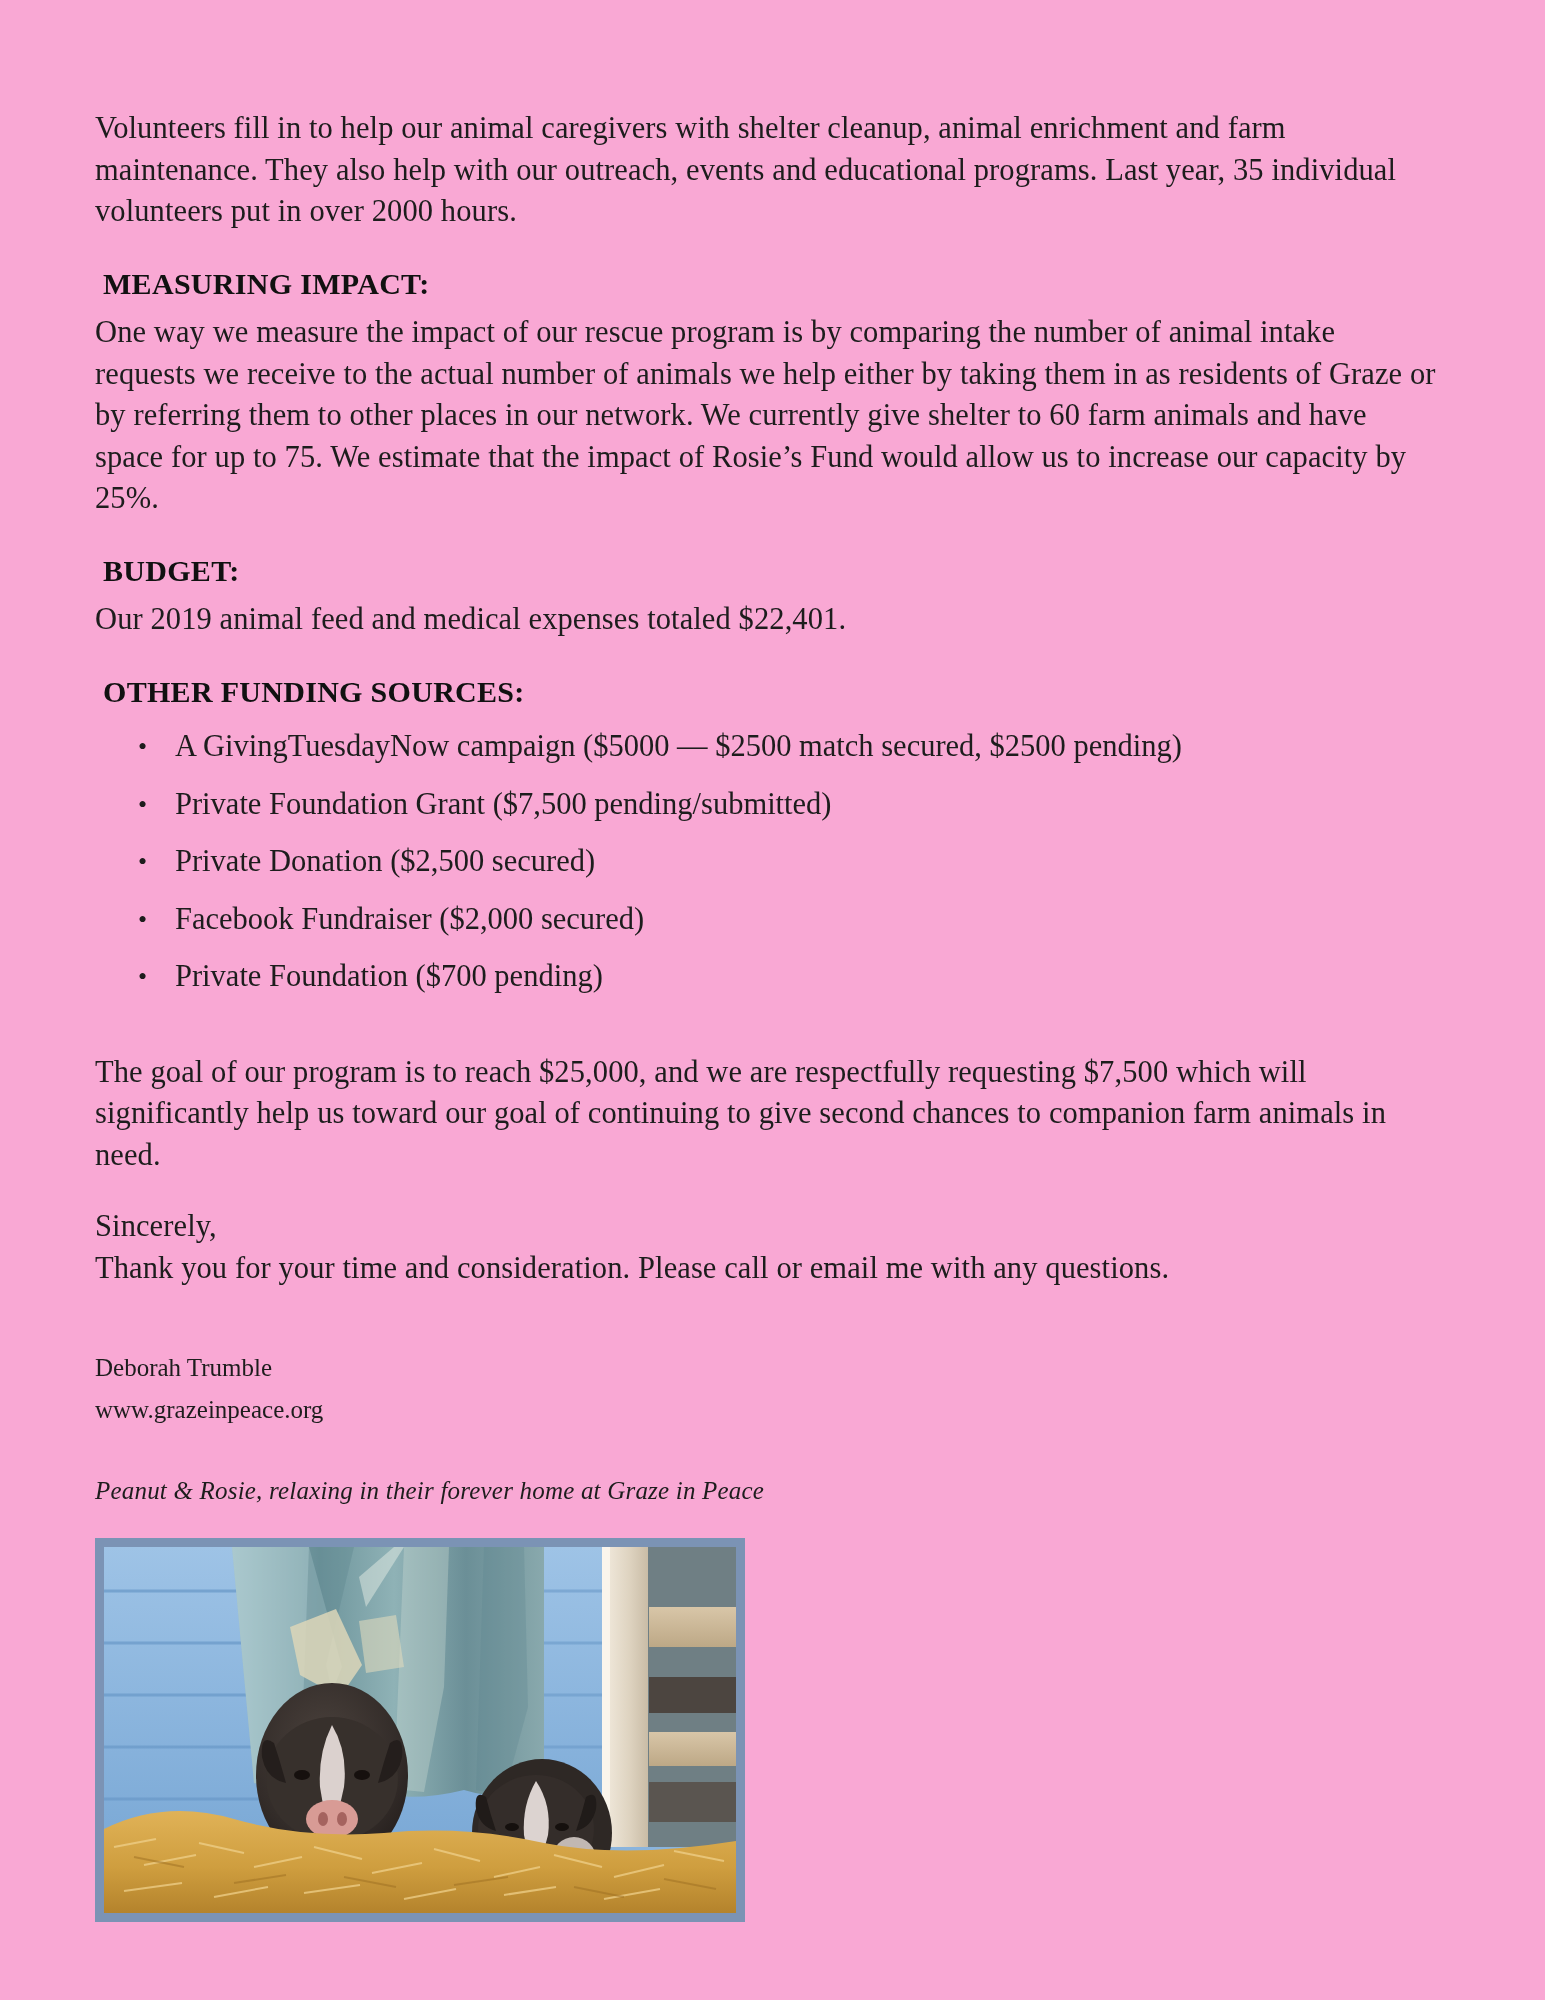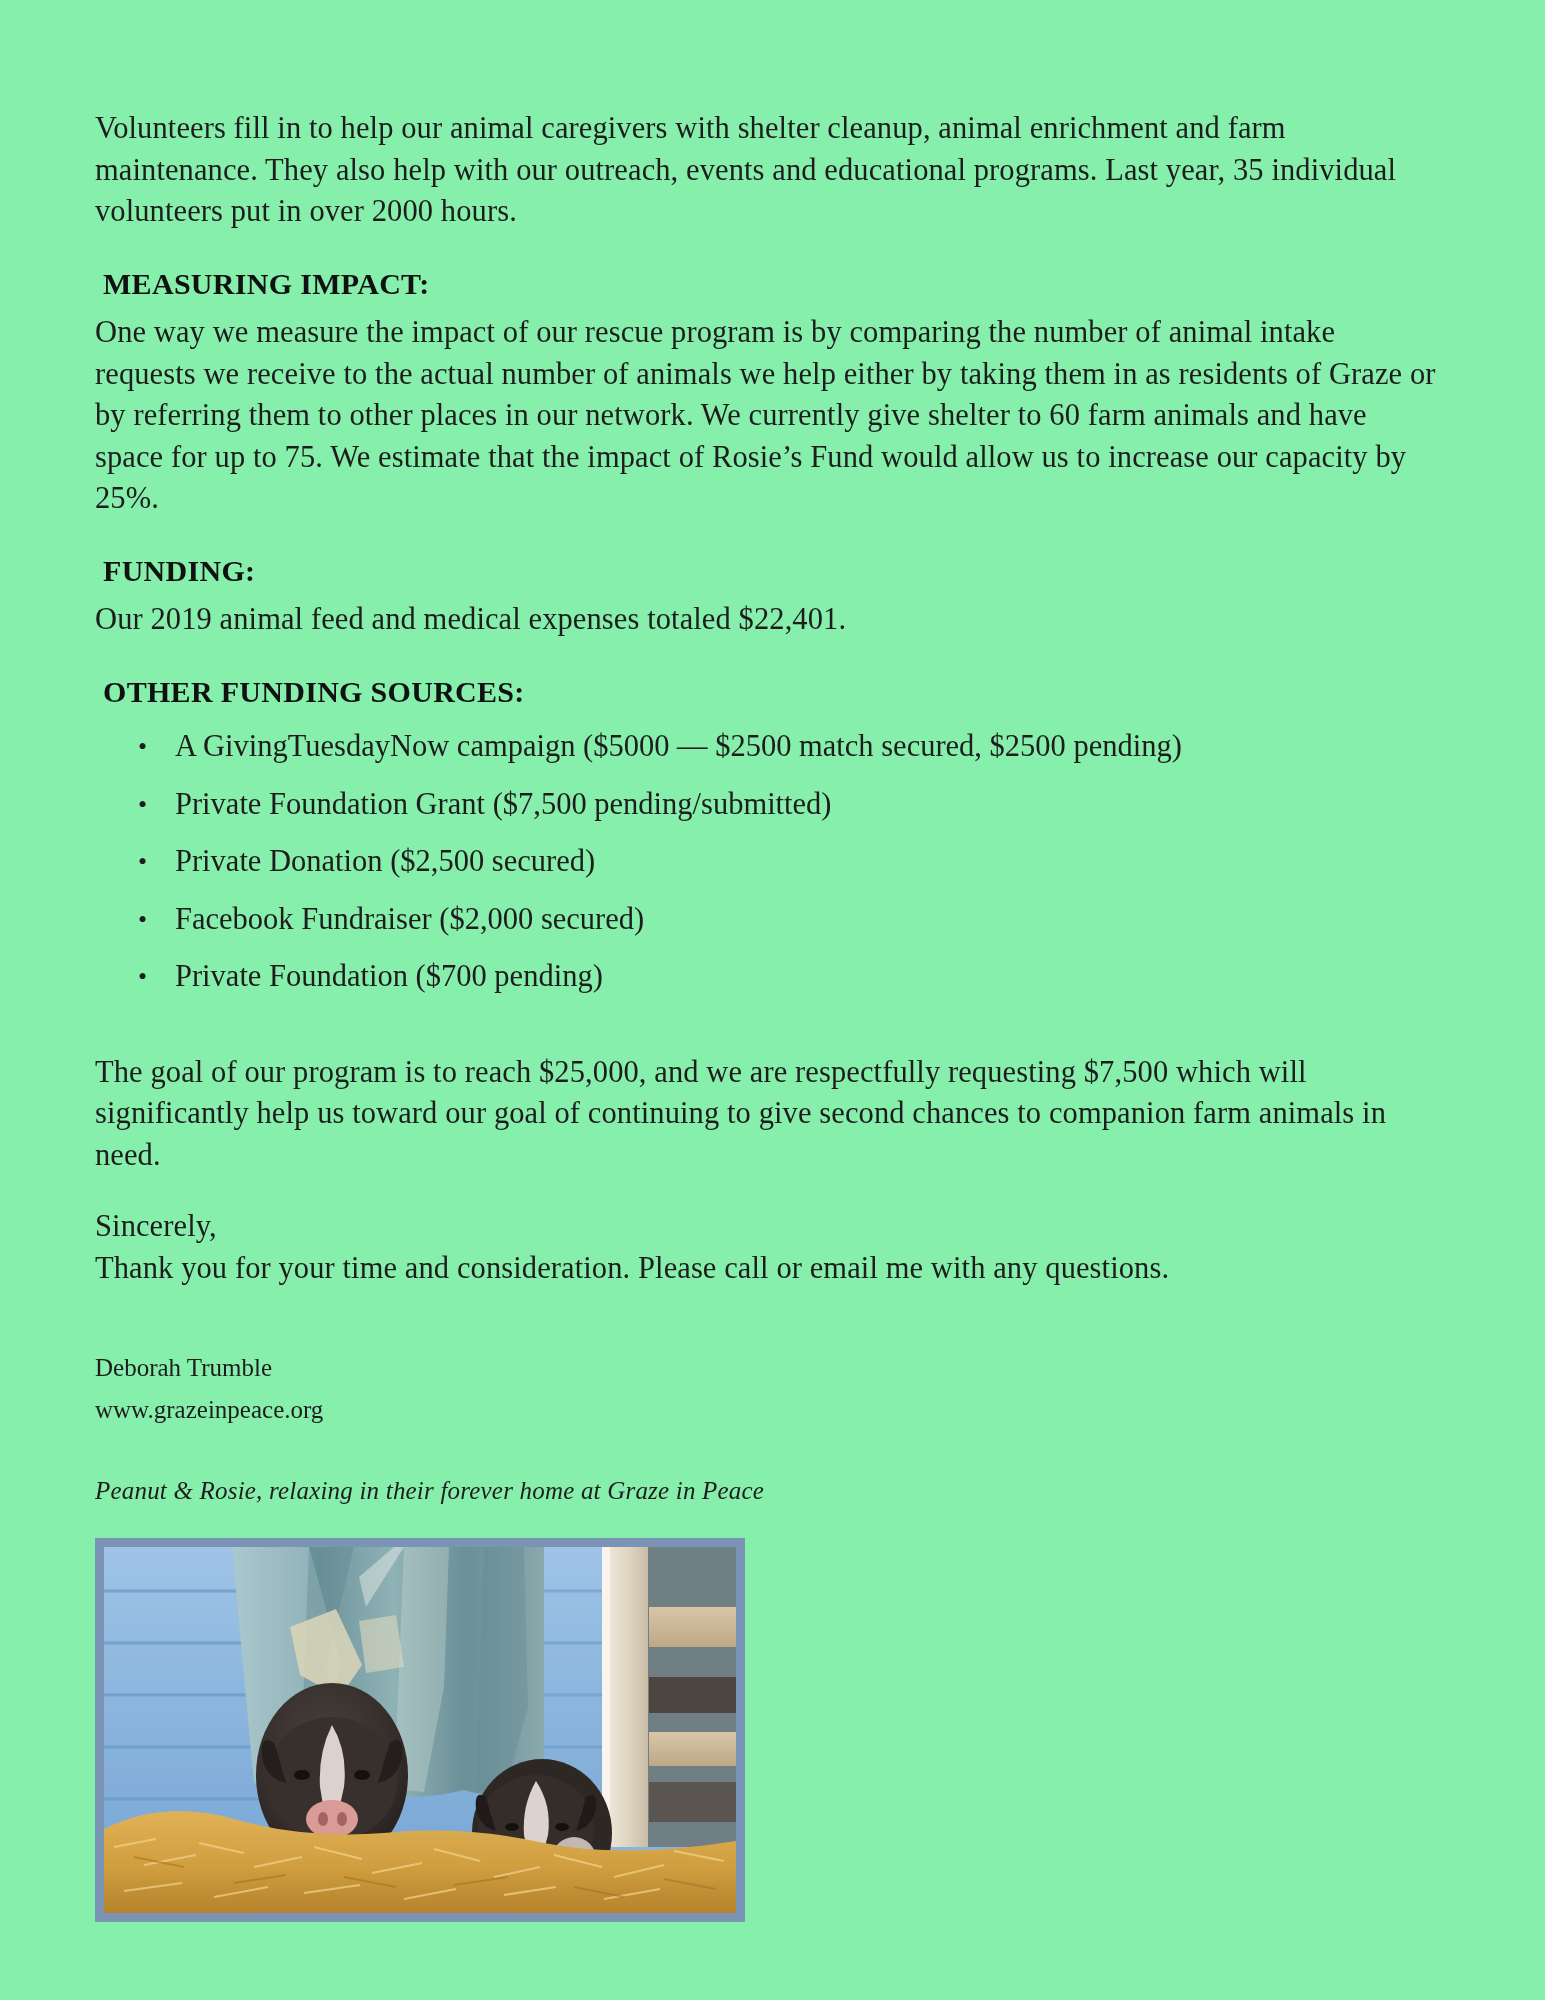--- a/index.html
+++ b/index.html
@@ -11,21 +11,21 @@
     height: 2000px;
     background: #f7f7f7;
     font-family: "Liberation Serif", "DejaVu Serif", serif;
     color: #1b1b1b;
     overflow: hidden;
   }
   .page {
     position: relative;
     width: 1545px;
     height: 2000px;
-    background: #86efac;
+    background: #f9a8d4;
     box-sizing: border-box;
     padding: 108px 95px 0 95px;
   }
   .body-text {
     font-size: 30.5px;
     line-height: 41.5px;
     letter-spacing: 0.1px;
     max-width: 1345px;
     margin: 0;
     color: #1d1d1d;
@@ -109,21 +109,21 @@
 <div class="page">
 
   <p class="body-text para">Volunteers fill in to help our animal caregivers with shelter cleanup, animal enrichment and farm maintenance. They also help with our outreach, events and educational programs. Last year, 35 individual volunteers put in over 2000 hours.</p>
 
   <div class="head-block">
     <p class="section-head">MEASURING IMPACT:</p>
     <p class="body-text">One way we measure the impact of our rescue program is by comparing the number of animal intake requests we receive to the actual number of animals we help either by taking them in as residents of Graze or by referring them to other places in our network. We currently give shelter to 60 farm animals and have space for up to 75. We estimate that the impact of Rosie’s Fund would allow us to increase our capacity by 25%.</p>
   </div>
 
   <div class="head-block">
-    <p class="section-head">FUNDING:</p>
+    <p class="section-head">BUDGET:</p>
     <p class="body-text">Our 2019 animal feed and medical expenses totaled $22,401.</p>
   </div>
 
   <div>
     <p class="section-head" style="margin-bottom:14px;">OTHER FUNDING SOURCES:</p>
     <ul class="funding-list">
       <li>
         <span class="bullet">•</span>
         <span>A GivingTuesdayNow campaign ($5000 — $2500 match secured, $2500 pending)</span>
       </li>

